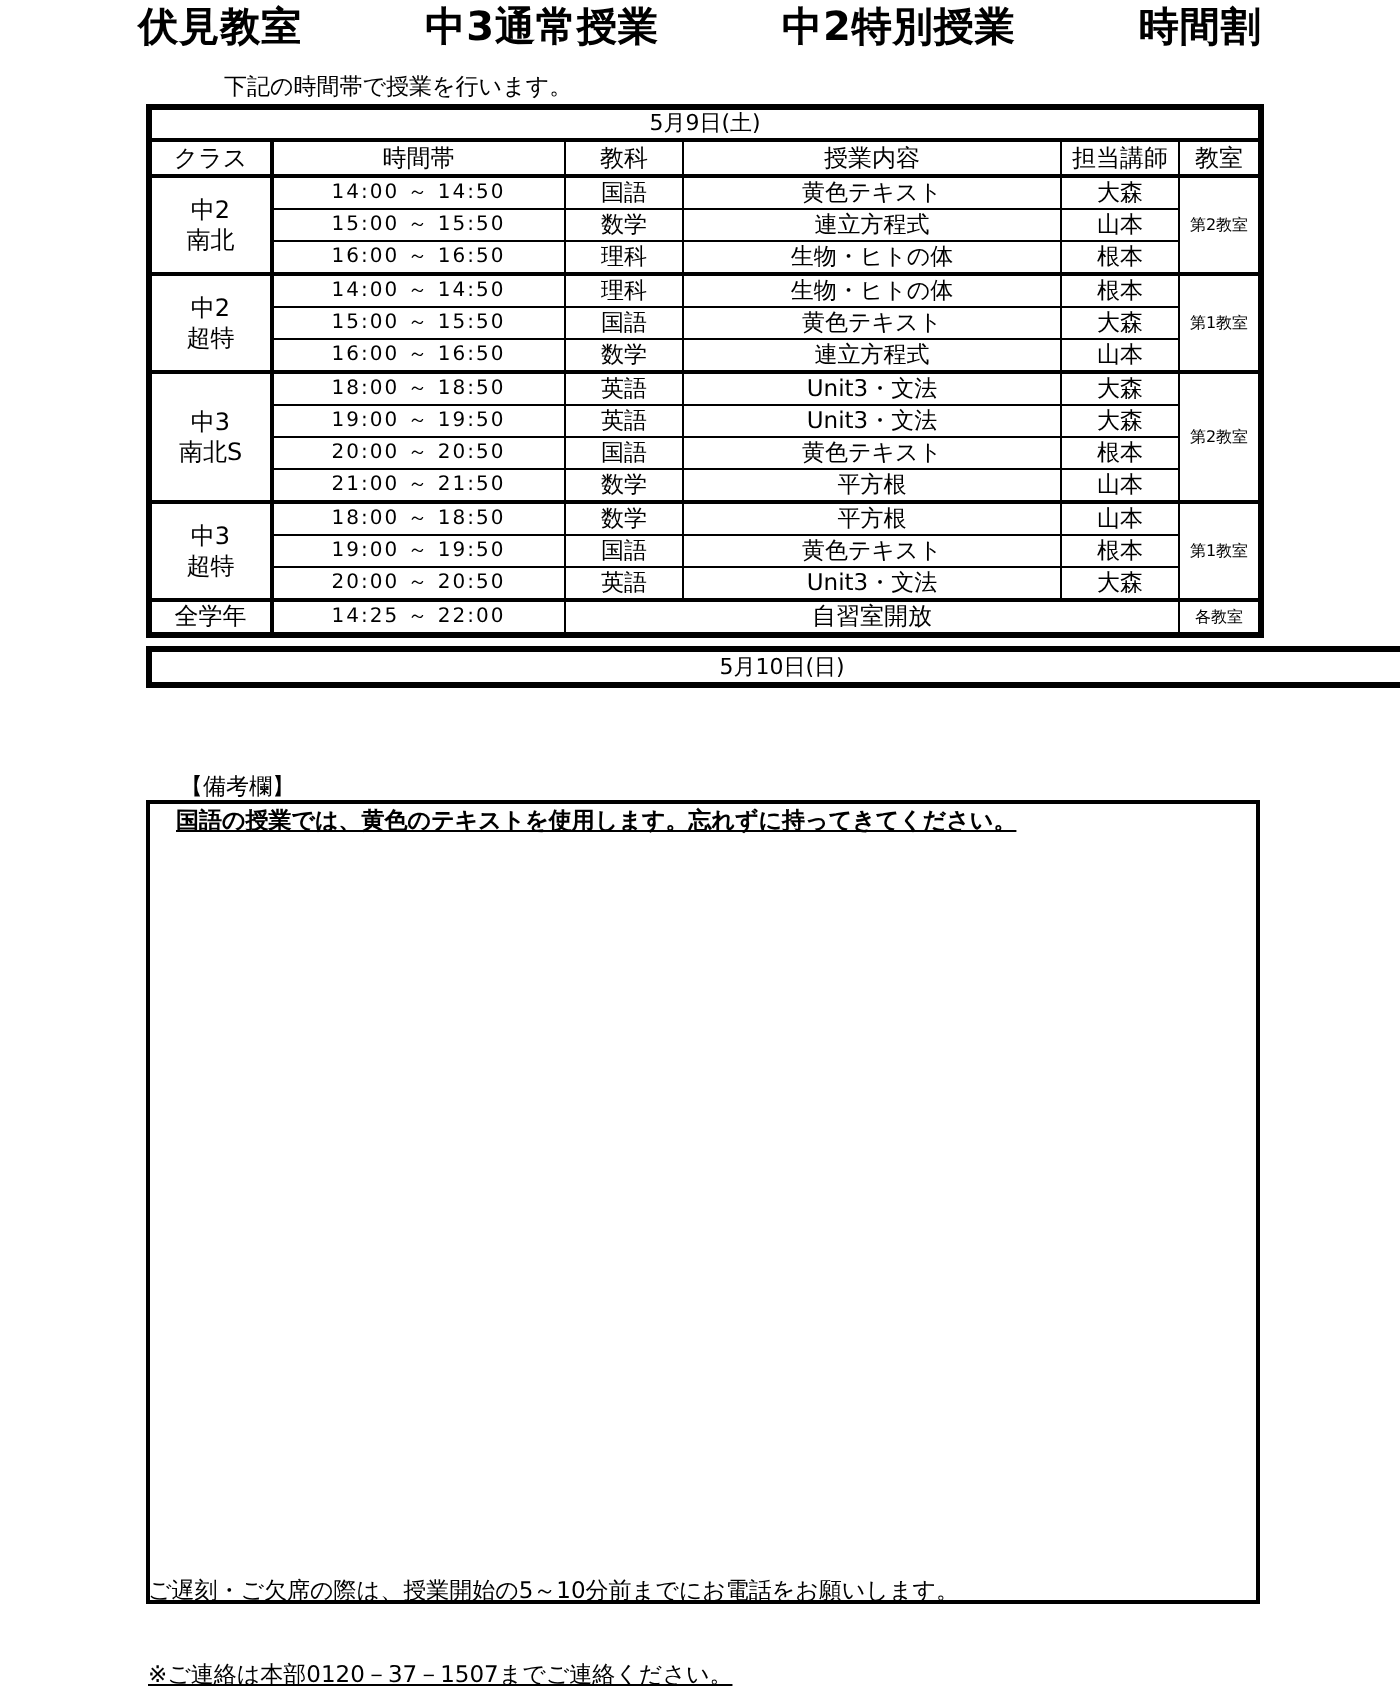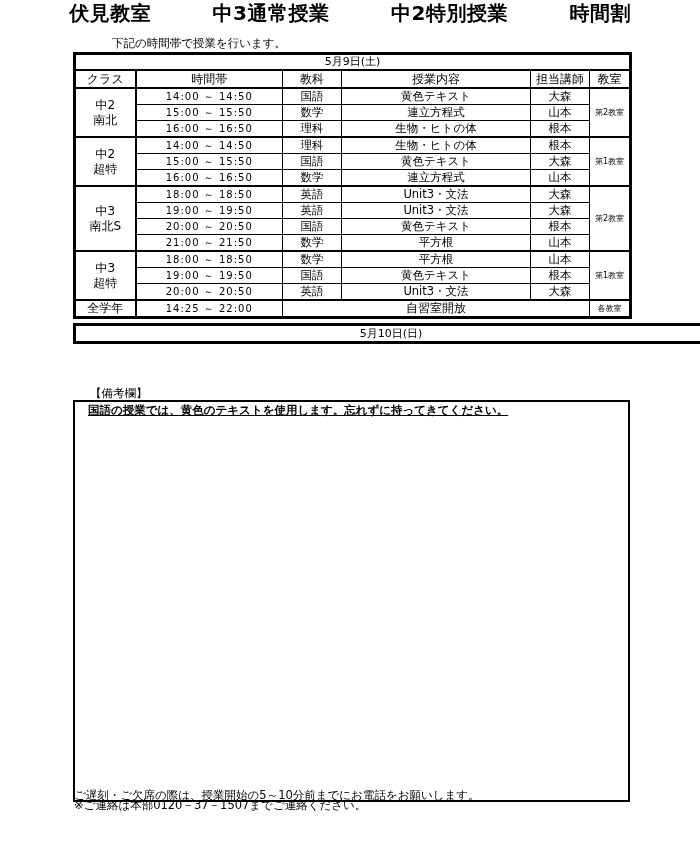--- a/index.html
+++ b/index.html
@@ -29,21 +29,21 @@
 
   .notes-label { position:absolute; left:74px; top:386px; font-size:11.5px; line-height:14px;margin-left:16px; }
   .notes-box { position:absolute; left:73px; top:400px; width:553px; height:398px;
                border:2px solid #000; }
   .notes-line1 { position:absolute; left:2px; top:1px; font-size:11.5px; font-weight:bold;
                  text-decoration:underline; line-height:14px; white-space:nowrap;padding-left:11px; }
   .notes-line2 { position:absolute; left:2px; top:32px; font-size:11.5px; line-height:14px; white-space:nowrap; }
 
   .footer { position:absolute; left:74px; font-size:11.5px; line-height:14px; white-space:nowrap; }
   .footer.l1 { top:788px; }
-  .footer.l2 { top:798px; }
+  .footer.l2 { top:830px;text-decoration:underline; }
 </style>
 </head>
 <body>
 
 <div class="title">
   <span>伏見教室</span>
   <span>中3通常授業</span>
   <span>中2特別授業</span>
   <span>時間割</span>
 </div>

